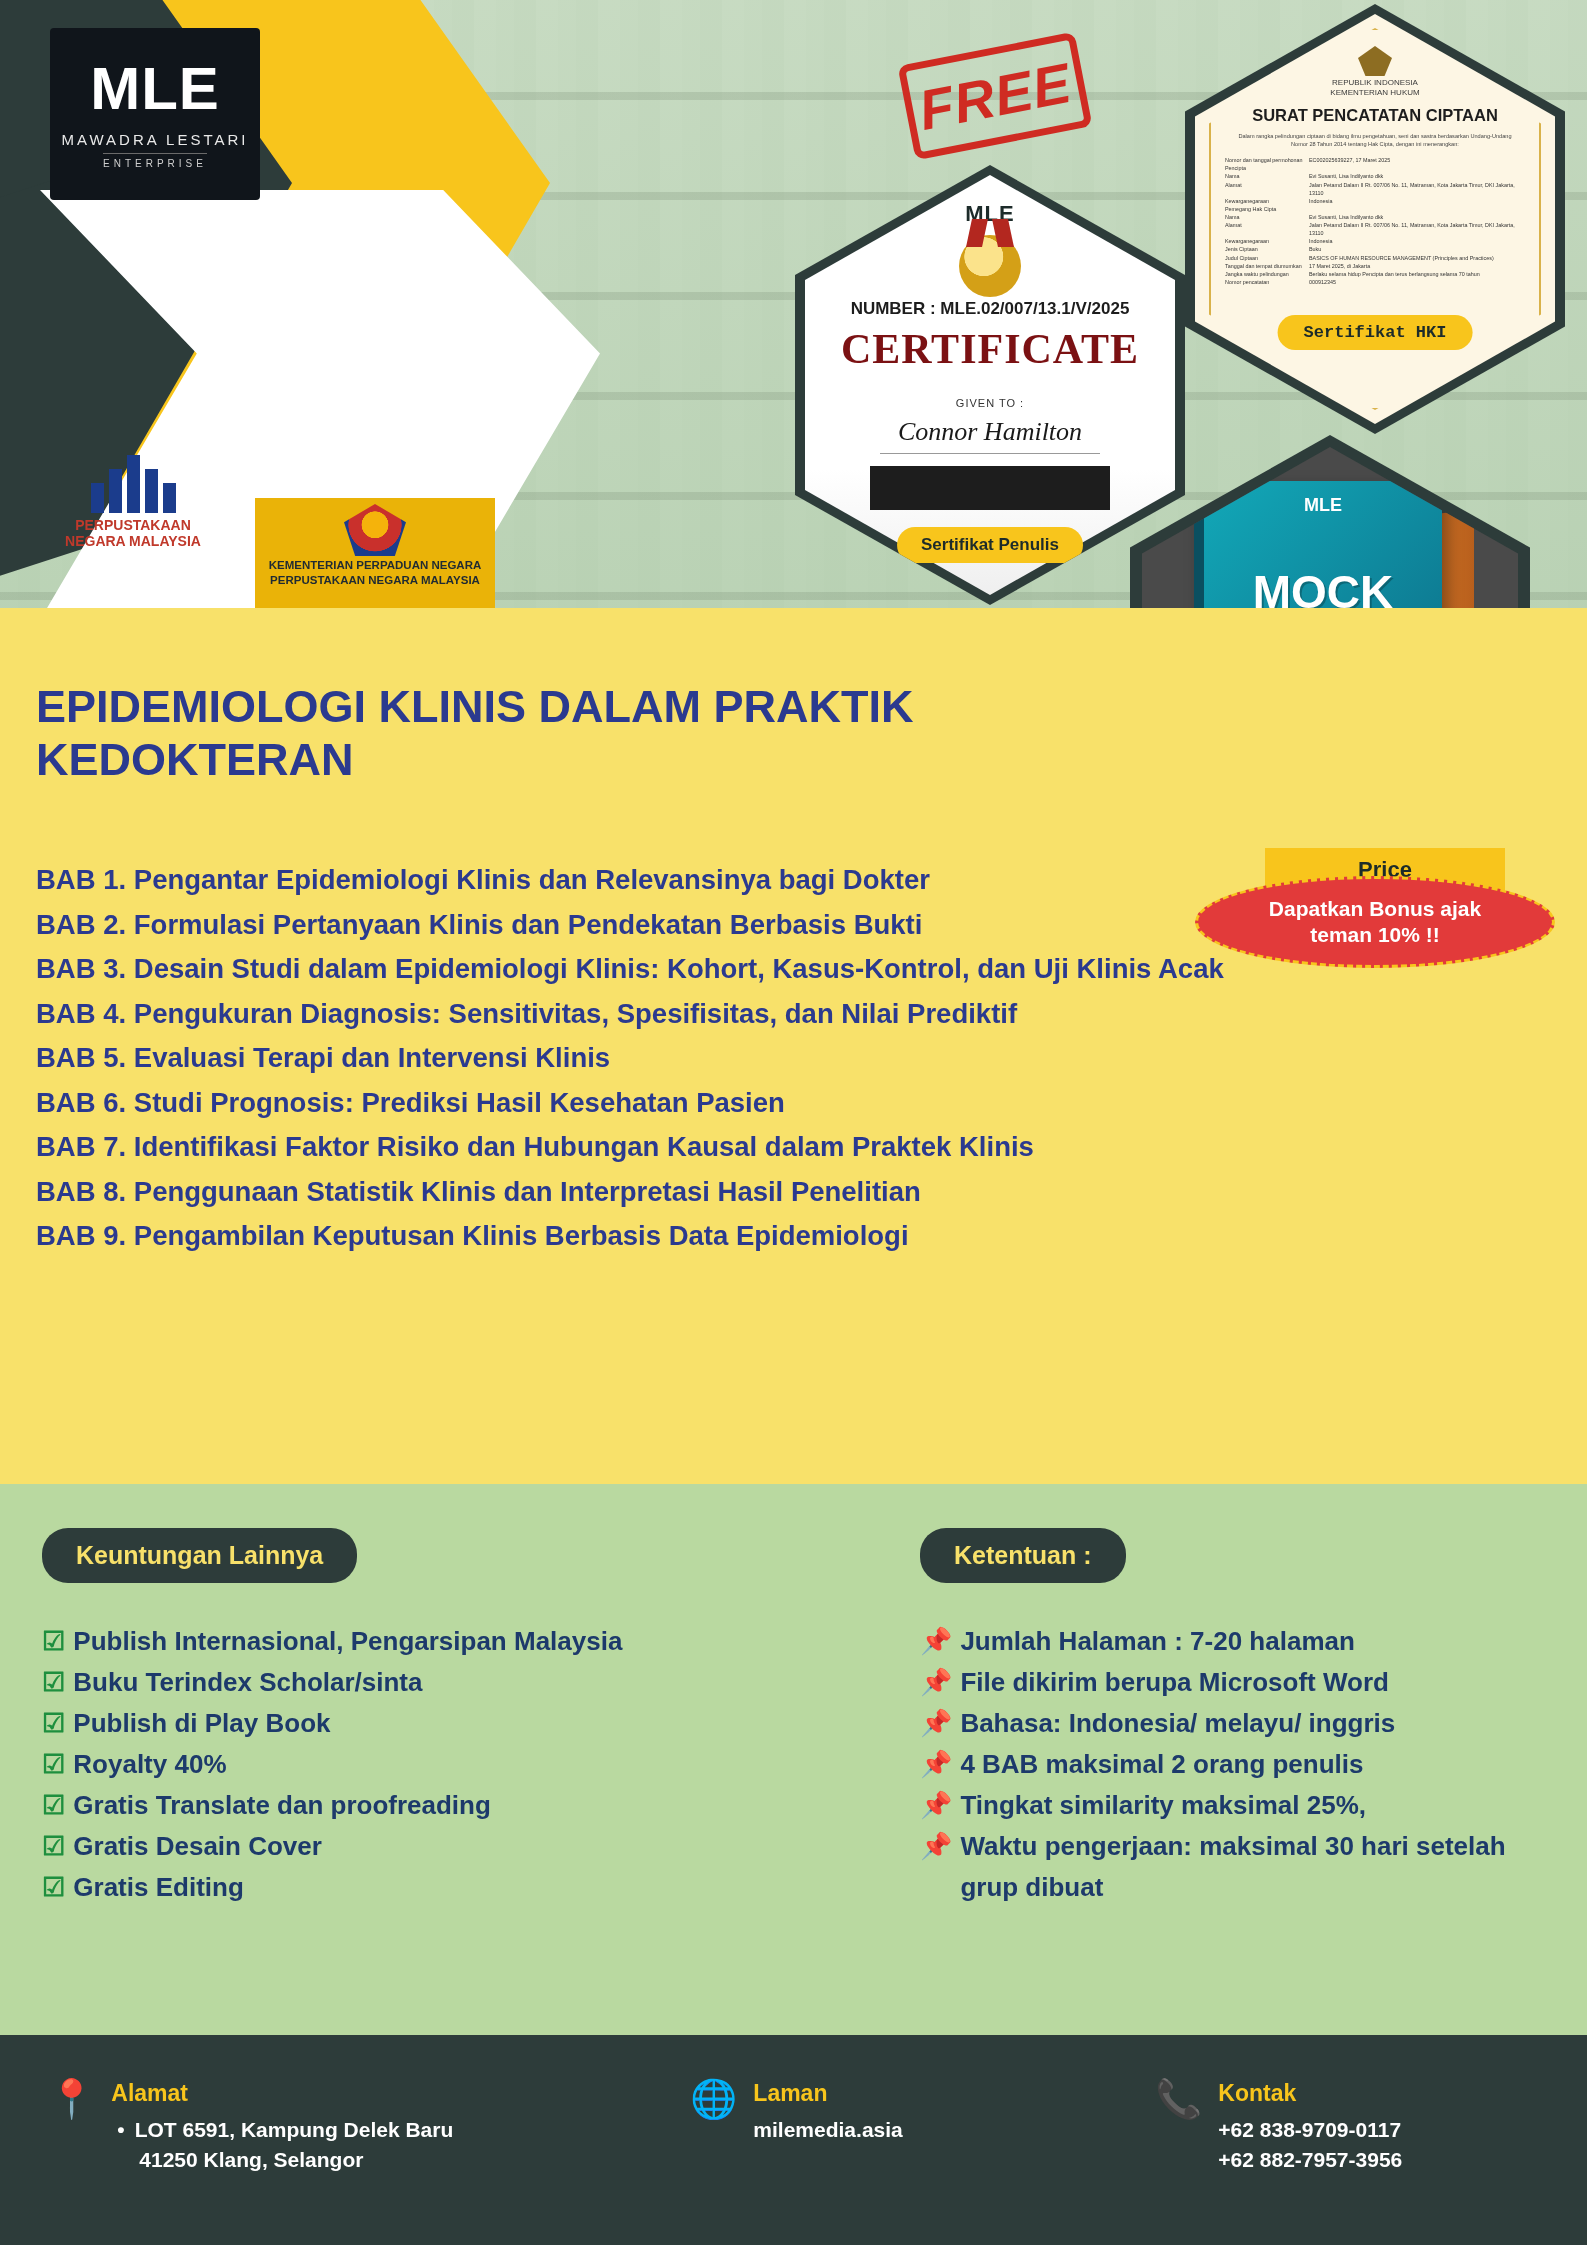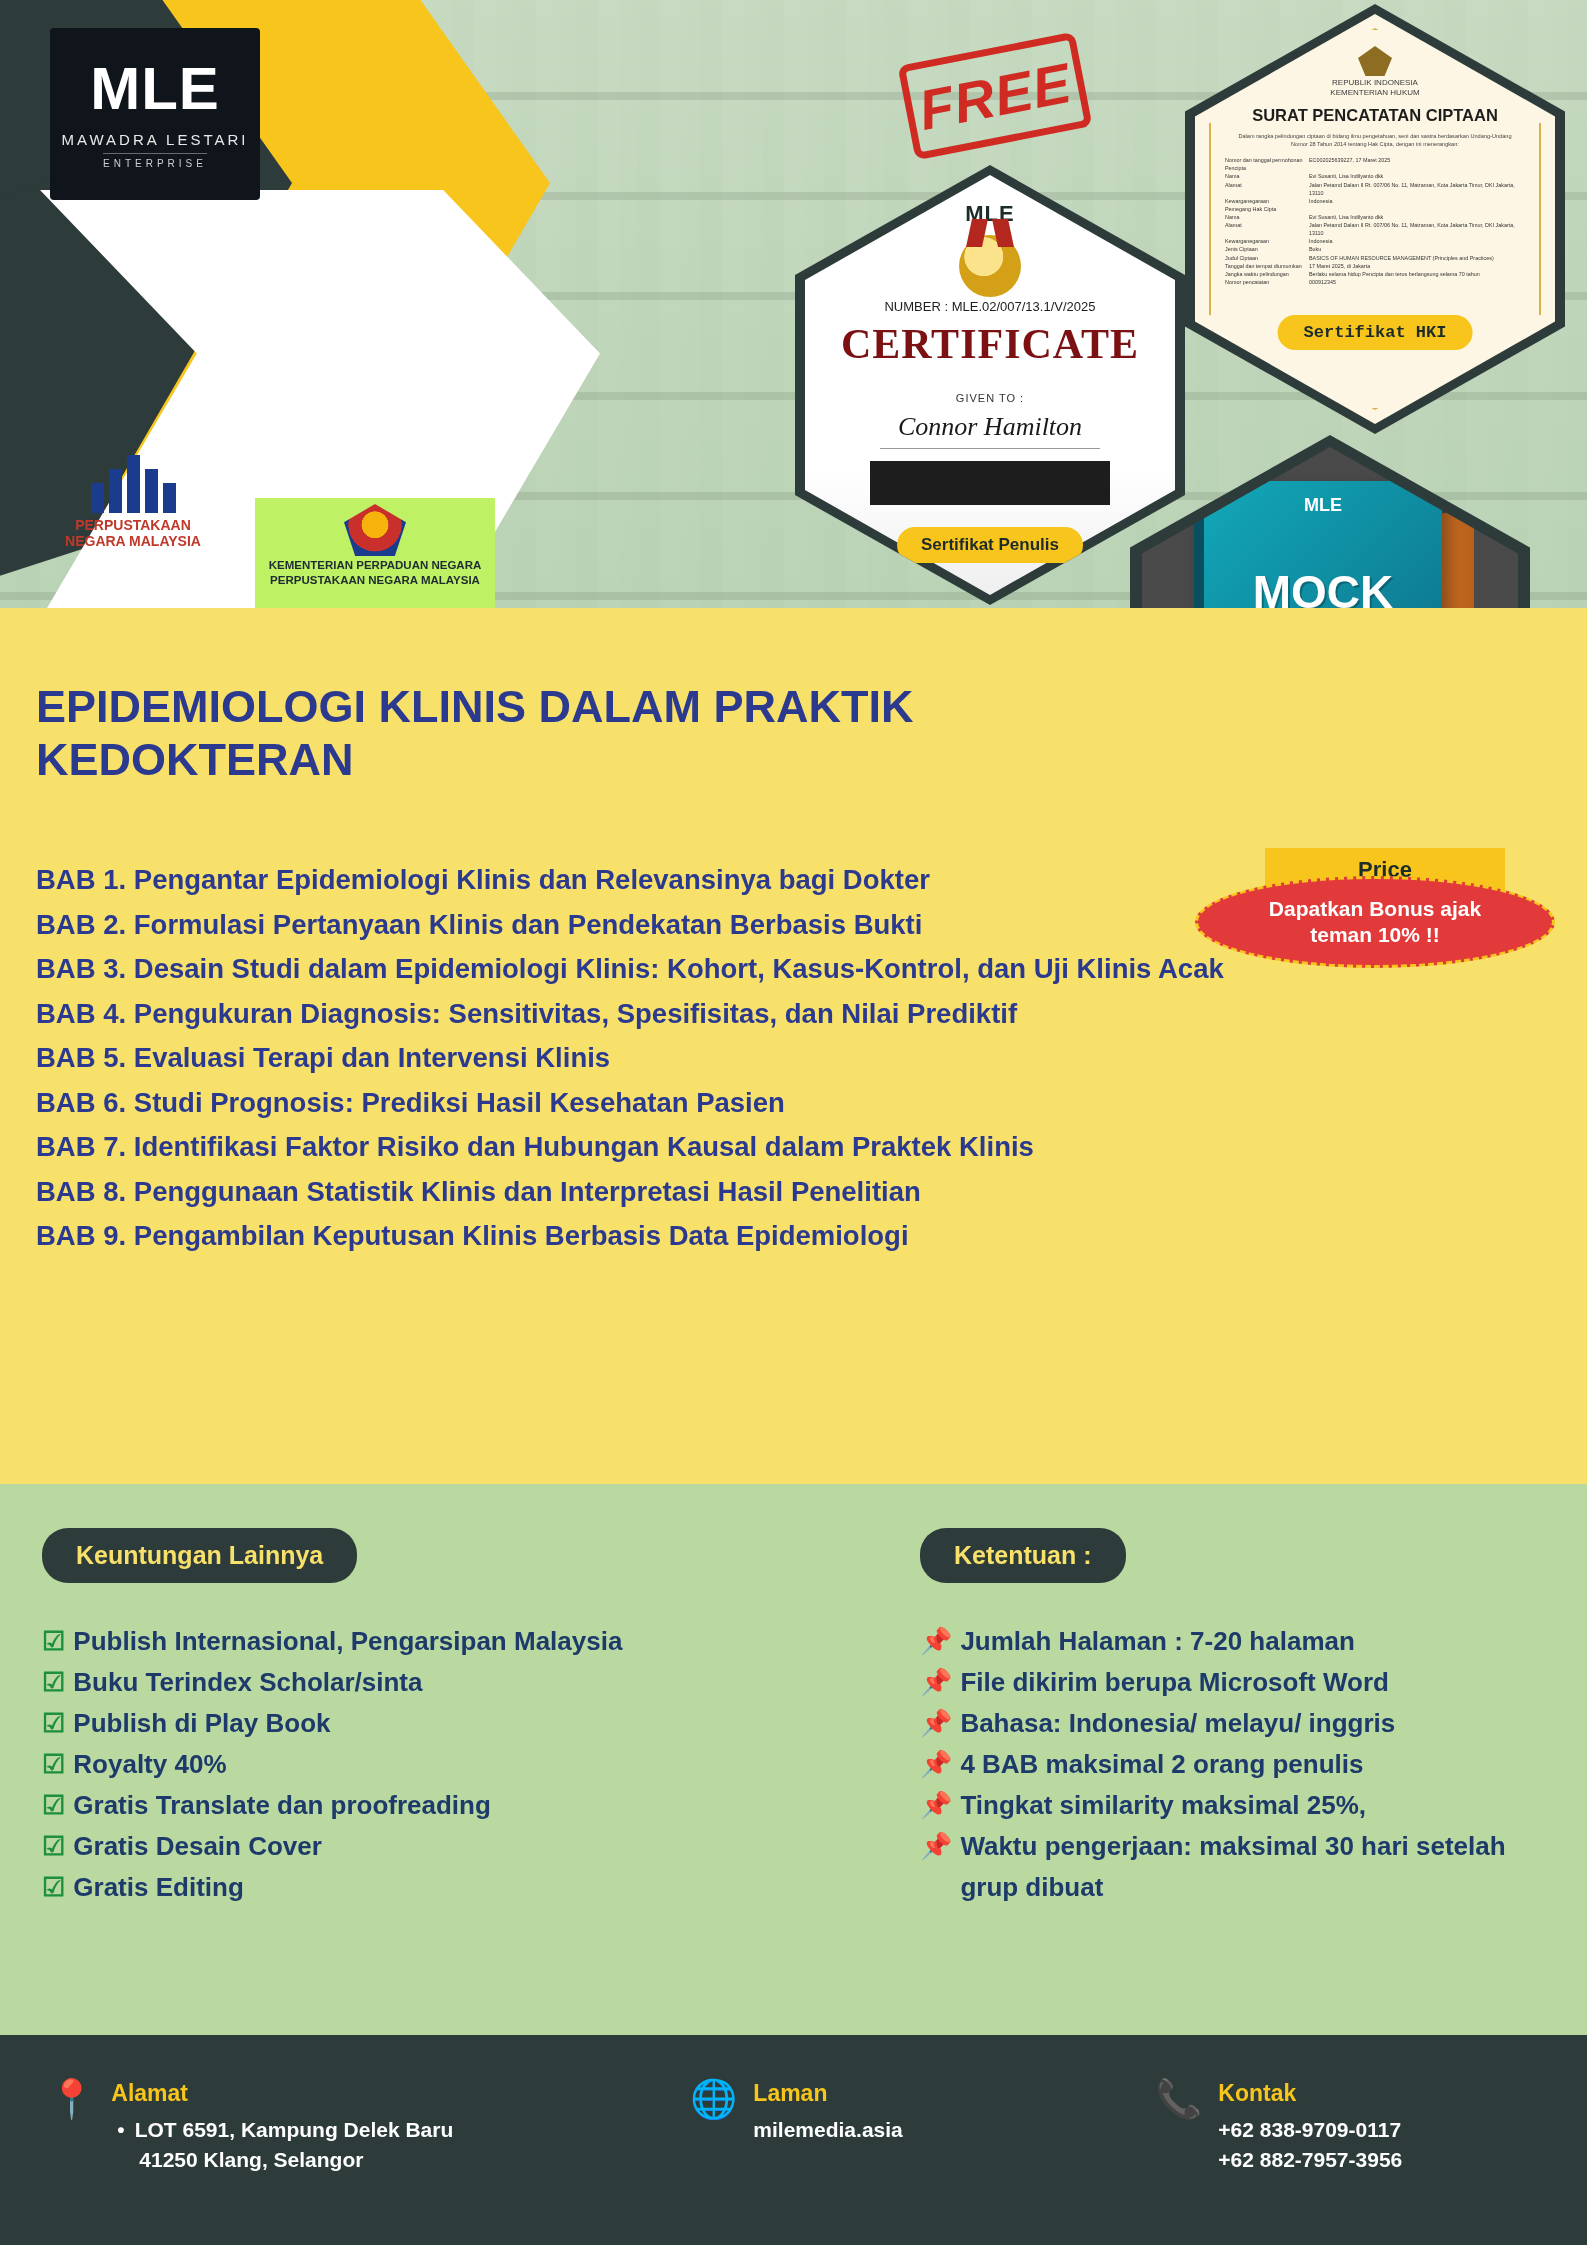--- a/index.html
+++ b/index.html
@@ -87,21 +87,21 @@
     position: absolute; top: 455px; left: 48px;
     width: 170px; text-align: center;
   }
   .pnm-bars { display: flex; justify-content: center; gap: 5px; height: 58px; align-items: flex-end; }
   .pnm-bars i { display: block; width: 13px; background: #1b3c8c; }
   .pnm-text { font-size: 14px; font-weight: bold; color: #c0392b; line-height: 1.15; margin-top: 4px; }
 
   .badge-kpn {
     position: absolute; top: 498px; left: 255px;
     width: 240px; height: 115px;
-    background: #bef264;
+    background: #eab308;
     text-align: center;
     padding-top: 6px;
   }
   .kpn-crest {
     width: 62px; height: 52px; margin: 0 auto 2px;
     background: radial-gradient(circle at 50% 40%, #f5b30b 0 30%, #c9302c 31% 60%, #1b3c8c 61% 100%);
     clip-path: polygon(50% 0%, 100% 35%, 82% 100%, 18% 100%, 0% 35%);
   }
   .kpn-text { font-size: 11.5px; font-weight: bold; color: #1f2a33; line-height: 1.3; }
 
@@ -172,21 +172,21 @@
     width: 62px; height: 62px; margin: 8px auto 2px;
     background: radial-gradient(circle at 40% 35%, #fbe38b 0 35%, #d4a017 36% 100%);
     border-radius: 50%;
     position: relative;
   }
   .cert-medal::before, .cert-medal::after {
     content: ""; position: absolute; top: -16px; width: 16px; height: 28px; background: #b3271f;
   }
   .cert-medal::before { left: 10px; transform: skewX(-12deg); }
   .cert-medal::after { right: 10px; transform: skewX(12deg); }
-  .cert-number { font-size: 13px; font-weight: normal; color: #1d1d1d; }
+  .cert-number { font-size: 17px; font-weight: bold; color: #1d1d1d; }
   .cert-word { font-size: 42px; font-weight: bold; color: #7b1113; letter-spacing: 1px; margin-top: 6px; font-family: "Liberation Serif", serif; }
   .cert-given { font-size: 11px; color: #333; margin-top: 24px; letter-spacing: 1px; }
   .cert-name { font-family: "Liberation Serif", serif; font-style: italic; font-size: 26px; color: #1a1a1a; margin-top: 8px; }
   .cert-rule { width: 220px; height: 1px; background: #999; margin: 6px auto 0; }
   .cert-strip { width: 240px; height: 44px; background: #1d1d1d; margin: 12px auto 0; }
   .tag-penulis {
     position: absolute; bottom: 42px; left: 50%; transform: translateX(-50%);
     background: #f8c51c; color: #1d2b2a; font-weight: bold; font-size: 17px;
     padding: 8px 24px; border-radius: 18px; white-space: nowrap;
   }

